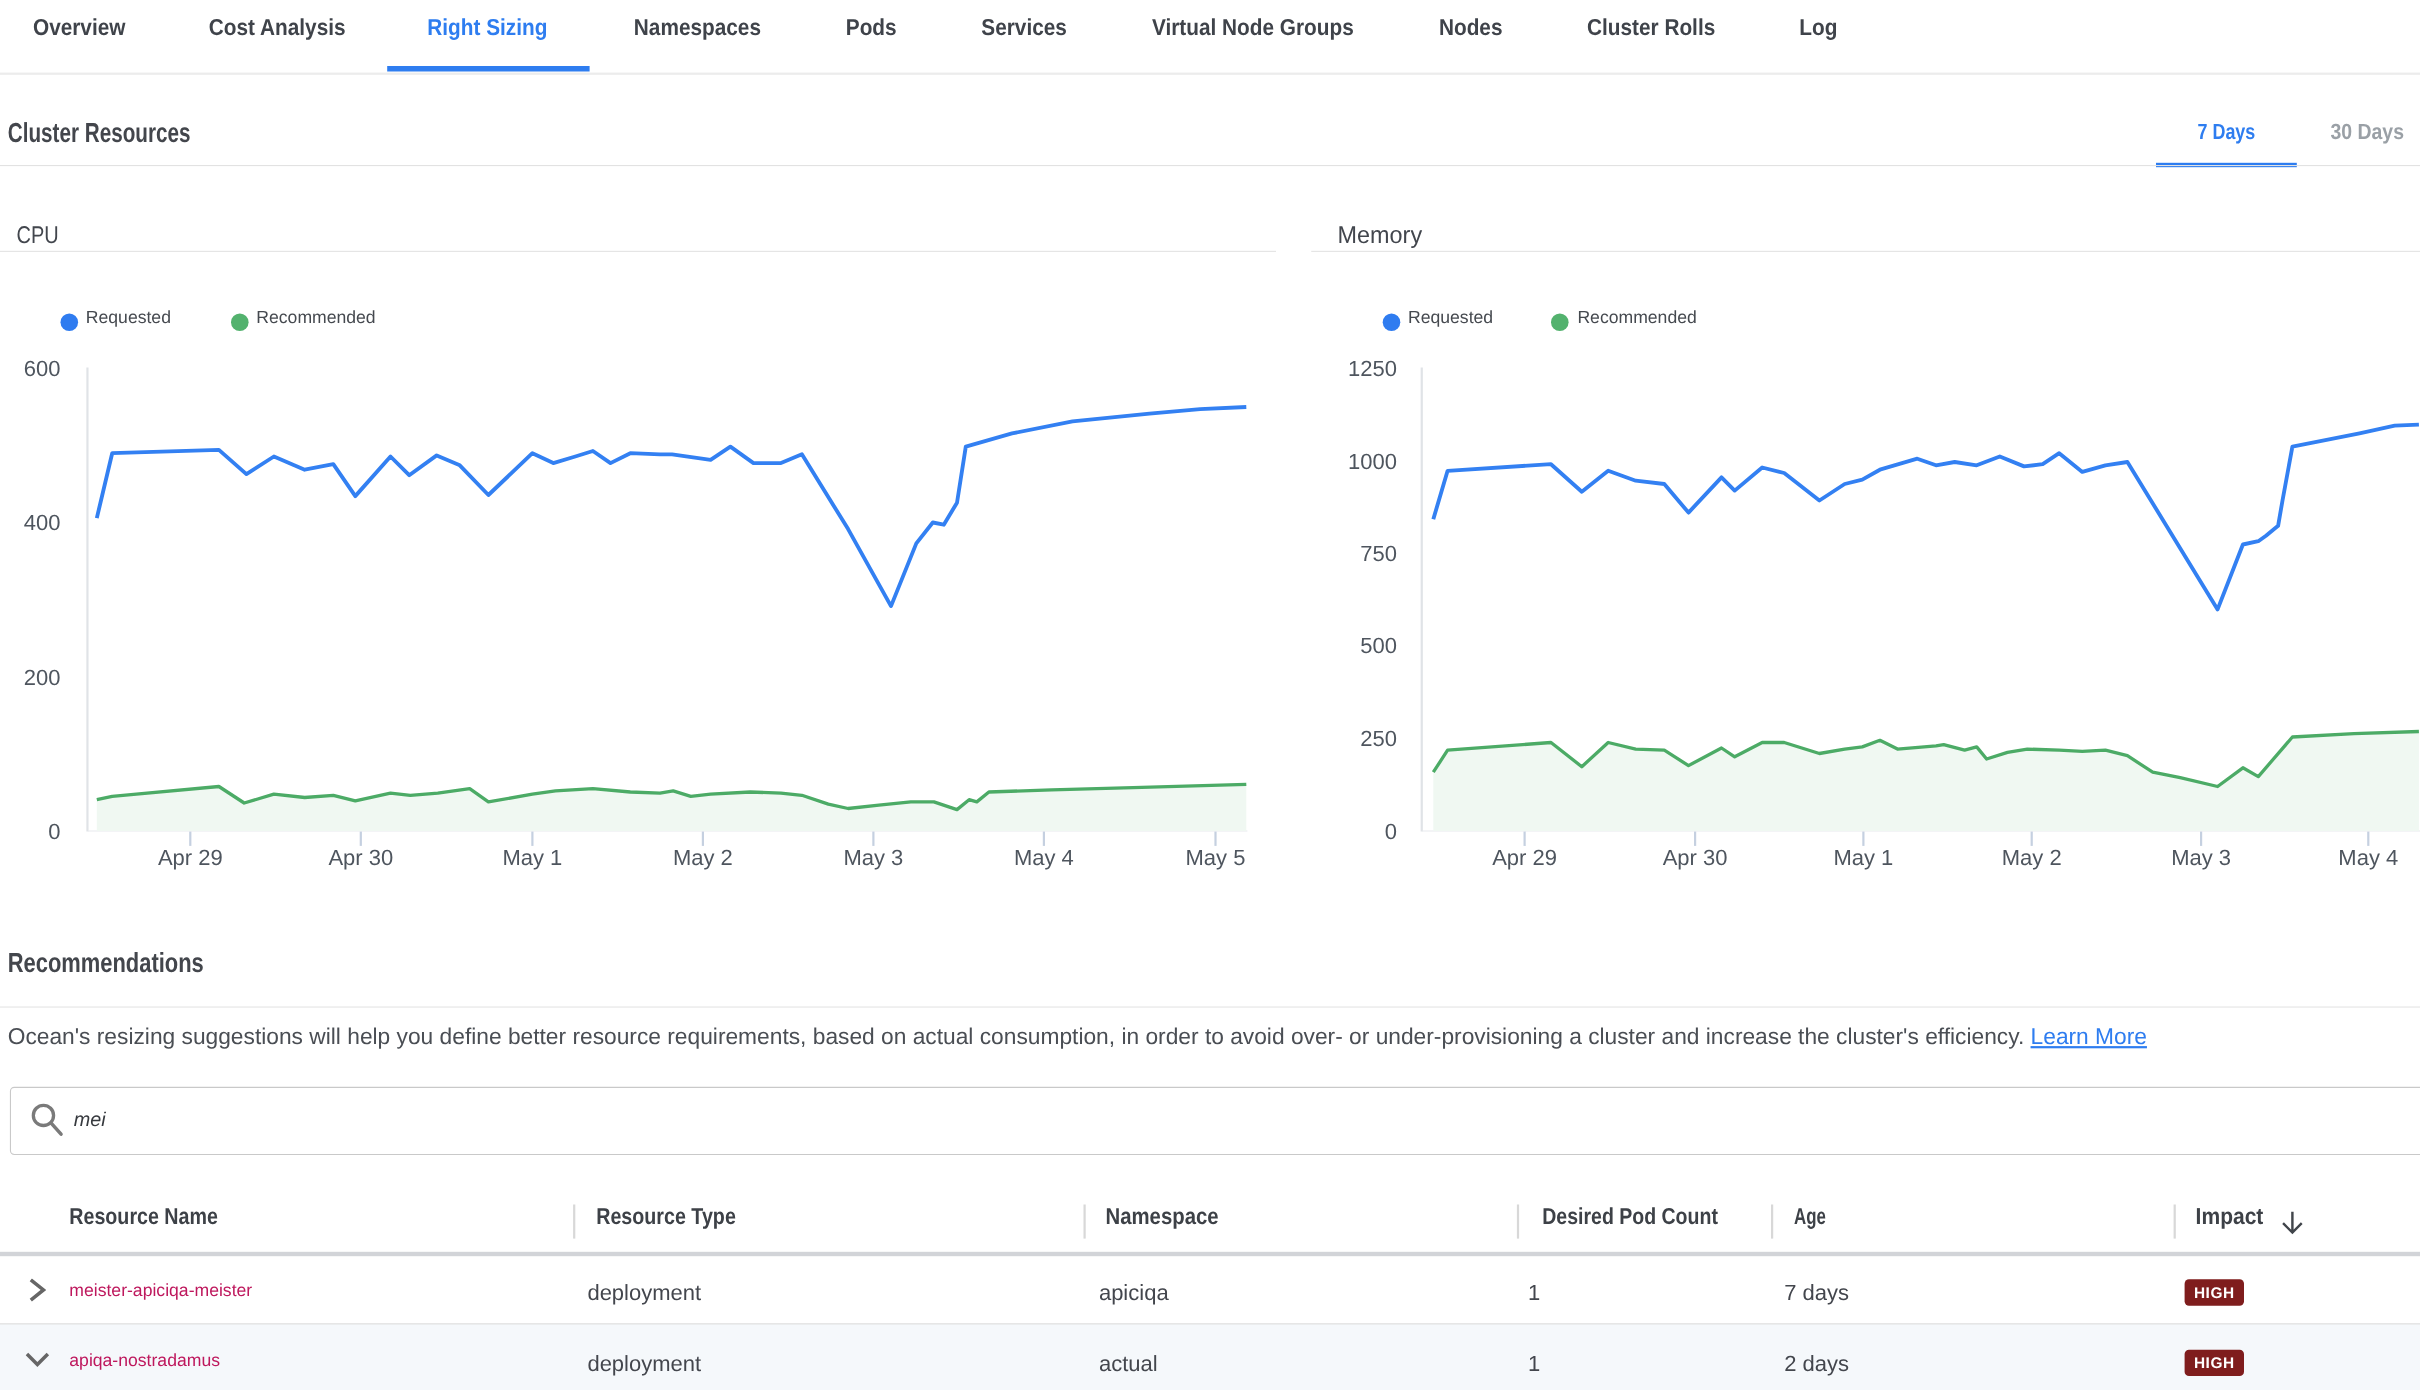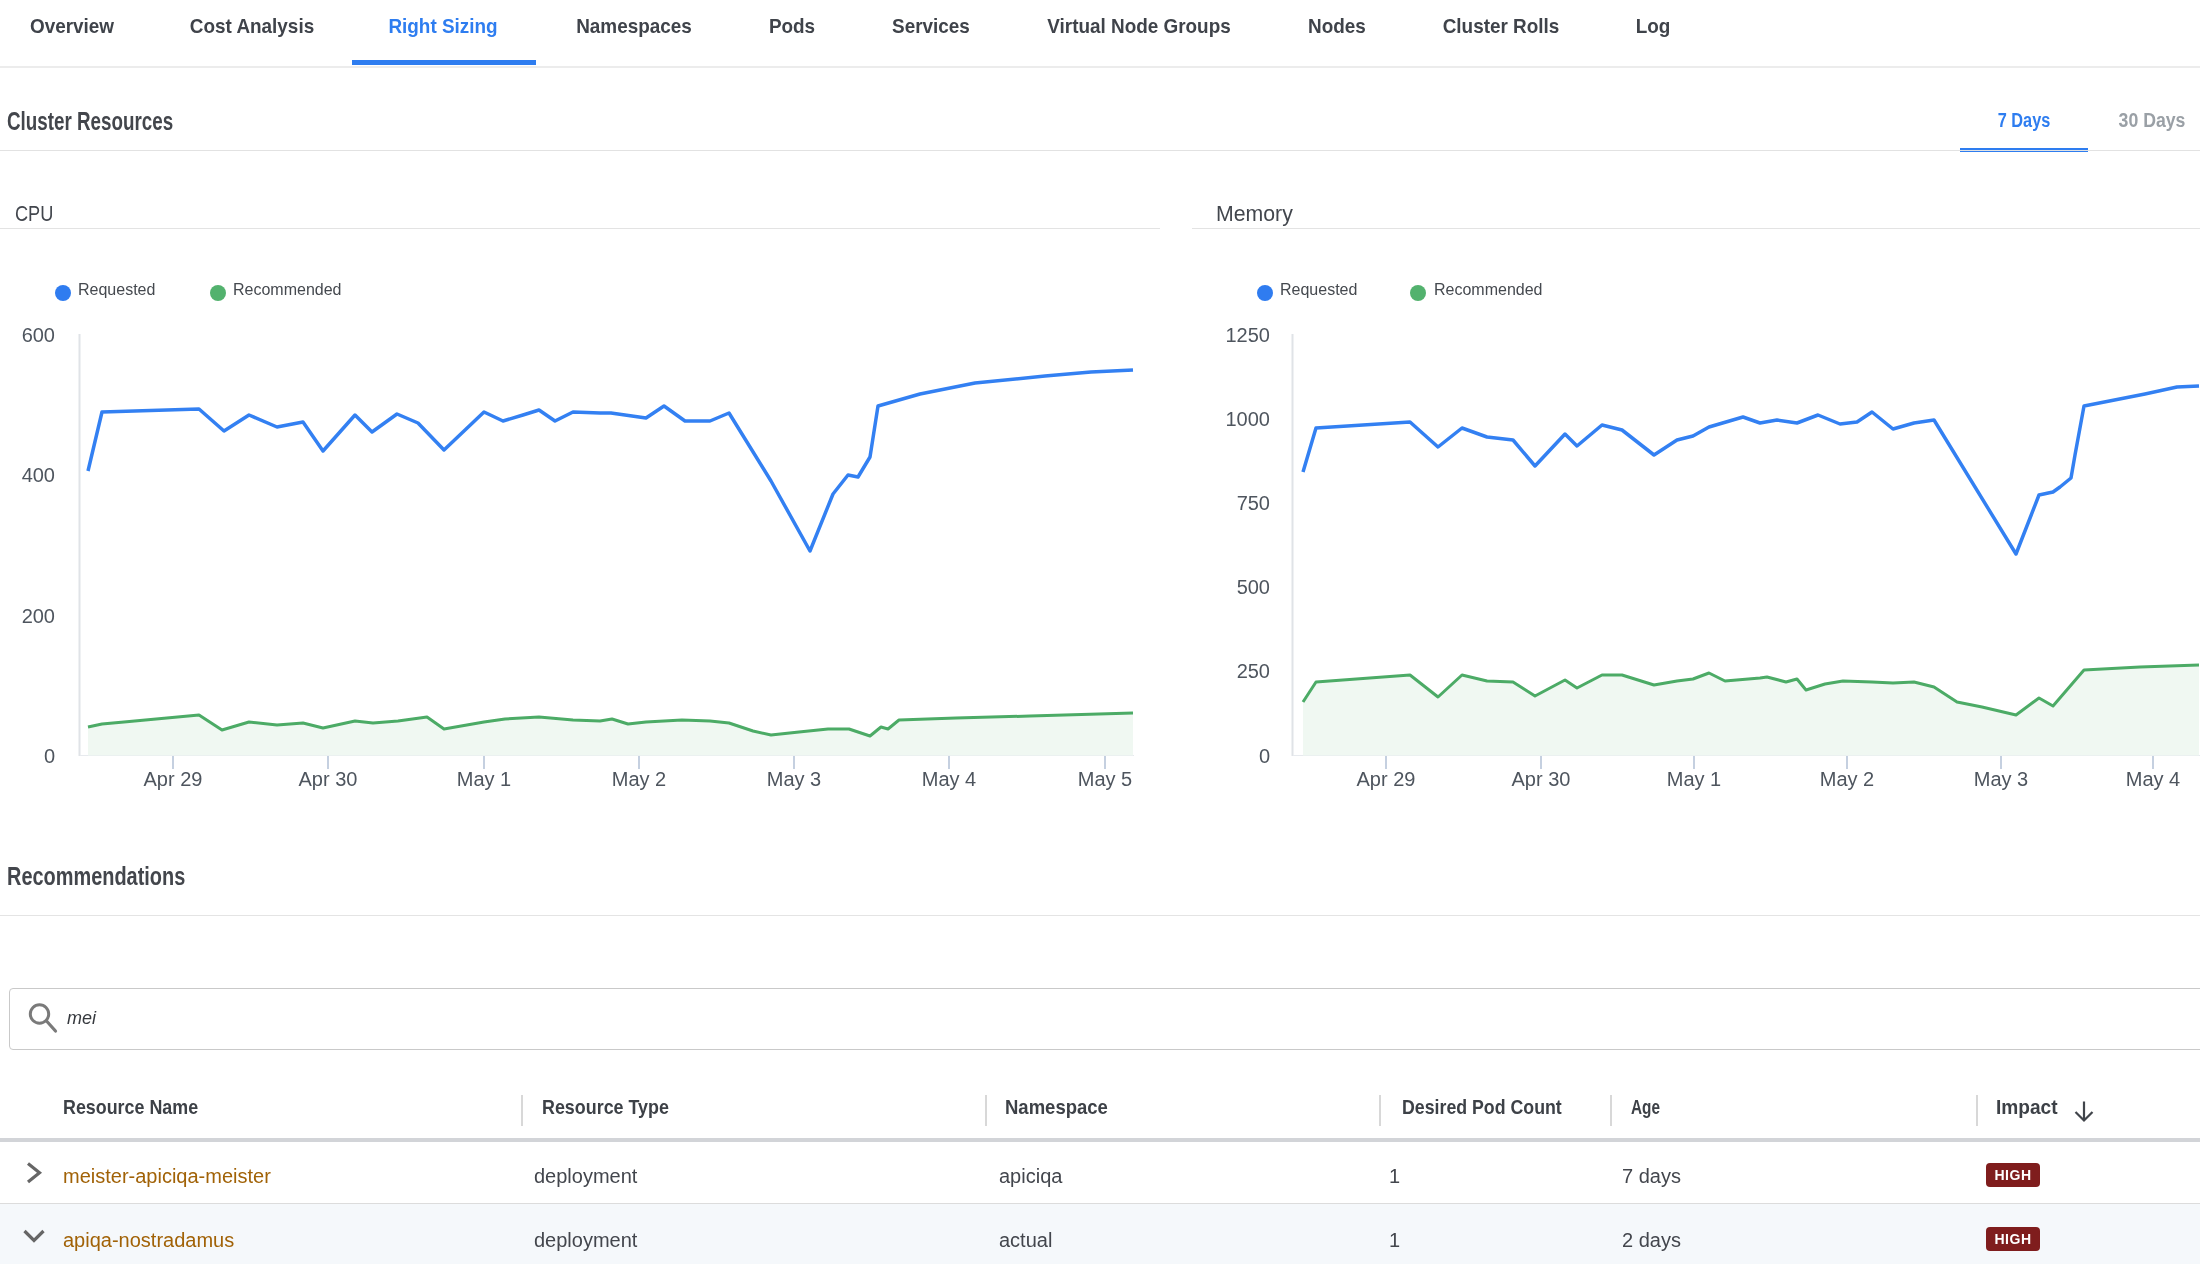--- a/index.html
+++ b/index.html
@@ -7,21 +7,21 @@
         font-family:"Liberation Sans",sans-serif;}
   .abs{position:absolute;white-space:nowrap;}
   .tab{position:absolute;top:14px;transform:translateX(-50%) scaleX(0.9);font-size:21px;font-weight:700;color:#3f434a;white-space:nowrap;}
   .hline{position:absolute;height:1px;background:#e2e2e2;}
   .sect{position:absolute;font-weight:700;font-size:19px;color:#43464c;white-space:nowrap;}
   .ctitle{position:absolute;font-size:21px;color:#42464d;white-space:nowrap;}
   .leg{position:absolute;font-size:16px;color:#45494f;white-space:nowrap;}
   .dot{position:absolute;width:16px;height:16px;border-radius:50%;}
   .th{position:absolute;top:1095px;font-size:21px;font-weight:700;color:#3d4147;white-space:nowrap;transform-origin:0 50%;}
   .td{position:absolute;font-size:20px;color:#43464d;white-space:nowrap;}
-  .tlink{position:absolute;font-size:20px;color:#a16207;white-space:nowrap;}
+  .tlink{position:absolute;font-size:16px;color:#be185d;white-space:nowrap;}
   .vsep{position:absolute;width:2px;background:#d8d8d8;top:1095px;height:31px;}
   .badge{position:absolute;width:54px;height:24px;background:#7f1d1d;border-radius:4px;color:#fff;
          font-size:14px;font-weight:700;text-align:center;line-height:24px;letter-spacing:0.5px;}
 </style>
 </head>
 <body>
 <div id="page">
 
   <div class="tab" style="left:72px;">Overview</div>
   <div class="tab" style="left:252px;">Cost Analysis</div>
@@ -111,20 +111,21 @@
       <line x1="2001" y1="756" x2="2001" y2="769"></line>
       <line x1="2153" y1="756" x2="2153" y2="769"></line>
     </g>
     <path id="memgreenfill" fill="#f0f8f2" d="M1303,702 L1316,682 L1410,675 L1438,697 L1462,675 L1487,681 L1513,682 L1535,696 L1565,680 L1577,688 L1602,675 L1622,675 L1654,685 L1677,681 L1693,679 L1709,673 L1725,681 L1760,678 L1767,677 L1786,682 L1797,679 L1806,690 L1825,684 L1843,681 L1872,682 L1893,683 L1914,682 L1934,687 L1957,702 L1982,707 L2016,715 L2039,698 L2053,706 L2084,670 L2140,667 L2199,665 L2199,755.5 L1303,755.5 Z"></path>
     <polyline id="memgreen" fill="none" stroke="#4cab66" stroke-width="3" stroke-linejoin="round" points="1303,702 1316,682 1410,675 1438,697 1462,675 1487,681 1513,682 1535,696 1565,680 1577,688 1602,675 1622,675 1654,685 1677,681 1693,679 1709,673 1725,681 1760,678 1767,677 1786,682 1797,679 1806,690 1825,684 1843,681 1872,682 1893,683 1914,682 1934,687 1957,702 1982,707 2016,715 2039,698 2053,706 2084,670 2140,667 2199,665"></polyline>
     <polyline id="memblue" fill="none" stroke="#3380f2" stroke-width="3.5" stroke-linejoin="round" points="1303,472 1316,428 1410,422 1438,447 1462,428 1487,437 1513,440 1535,466 1565,434 1577,446 1602,425 1622,430 1654,455 1677,440 1693,436 1709,427 1743,417 1760,423 1777,420 1797,423 1818,415 1840,424 1857,422 1872,412 1893,429 1914,423 1934,420 2016,554 2039,495 2053,492 2060,487 2071,478 2075,455 2084,406 2145,394 2177,387 2199,386"></polyline>
   </svg>
 
   <div class="sect" style="left:7px;top:862px;font-size:25px;transform:scaleX(0.797);transform-origin:0 50%;">Recommendations</div>
   <div class="hline" style="left:0;top:915px;width:2200px;background:#e4e4e4;"></div>
+  <div class="abs" style="left:7px;top:931px;font-size:20.7px;color:#4a4e54;white-space:nowrap;">Ocean's resizing suggestions will help you define better resource requirements, based on actual consumption, in order to avoid over- or under-provisioning a cluster and increase the cluster's efficiency. <span style="color:#2e7df0;text-decoration:underline;">Learn More</span></div>
 
   <div class="abs" style="left:9px;top:988px;width:2200px;height:62px;border:1.5px solid #c9c9c9;border-radius:4px;box-sizing:border-box;"></div>
   <svg class="abs" style="left:26px;top:1000px;" width="34" height="34" viewBox="0 0 34 34">
     <circle cx="13.5" cy="14" r="9.2" fill="none" stroke="#7a7a7a" stroke-width="3"></circle>
     <line x1="20.3" y1="20.8" x2="29.5" y2="31" stroke="#7a7a7a" stroke-width="3.2" stroke-linecap="round"></line>
   </svg>
   <div class="abs" style="left:67px;top:1008px;font-size:18px;color:#36393e;font-style:italic;">mei</div>
 
   <div class="th" style="left:63px;transform:scaleX(0.851);">Resource Name</div>
   <div class="th" style="left:542px;transform:scaleX(0.852);">Resource Type</div>

